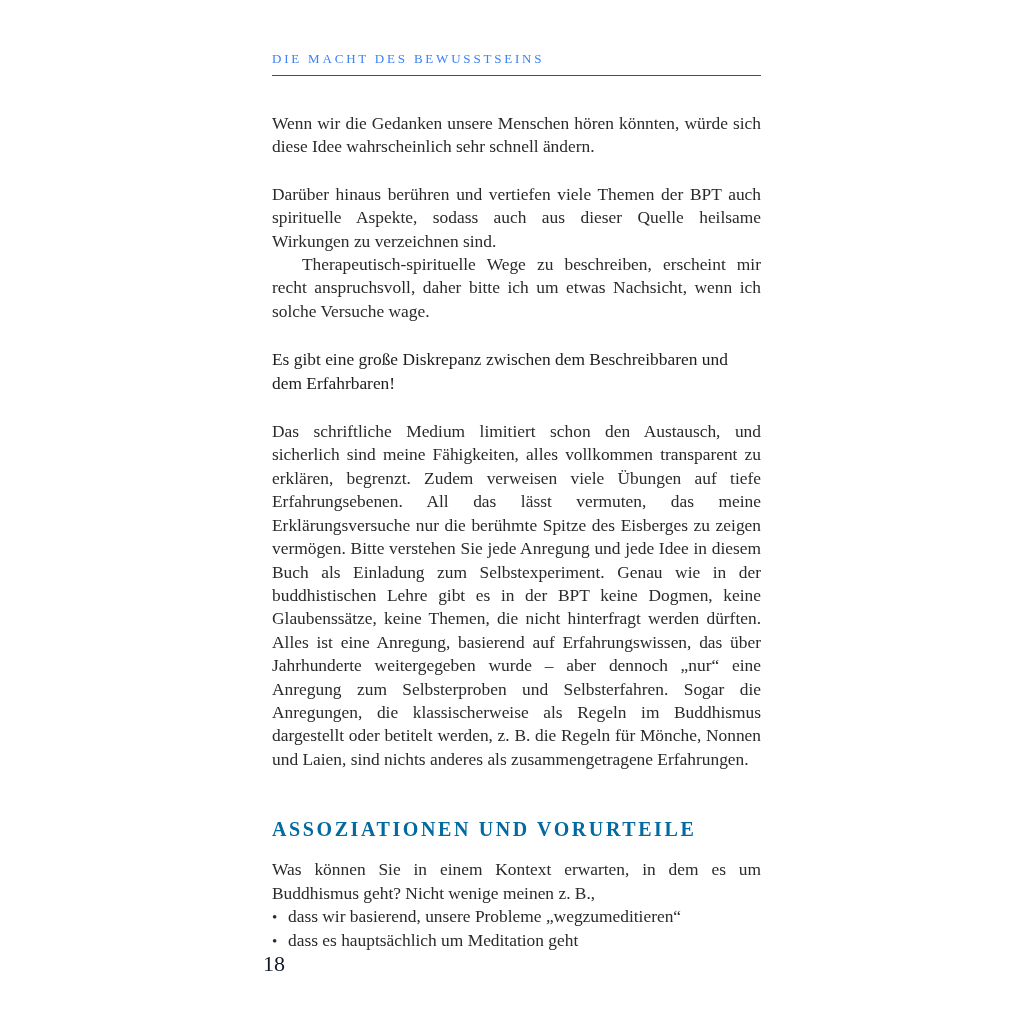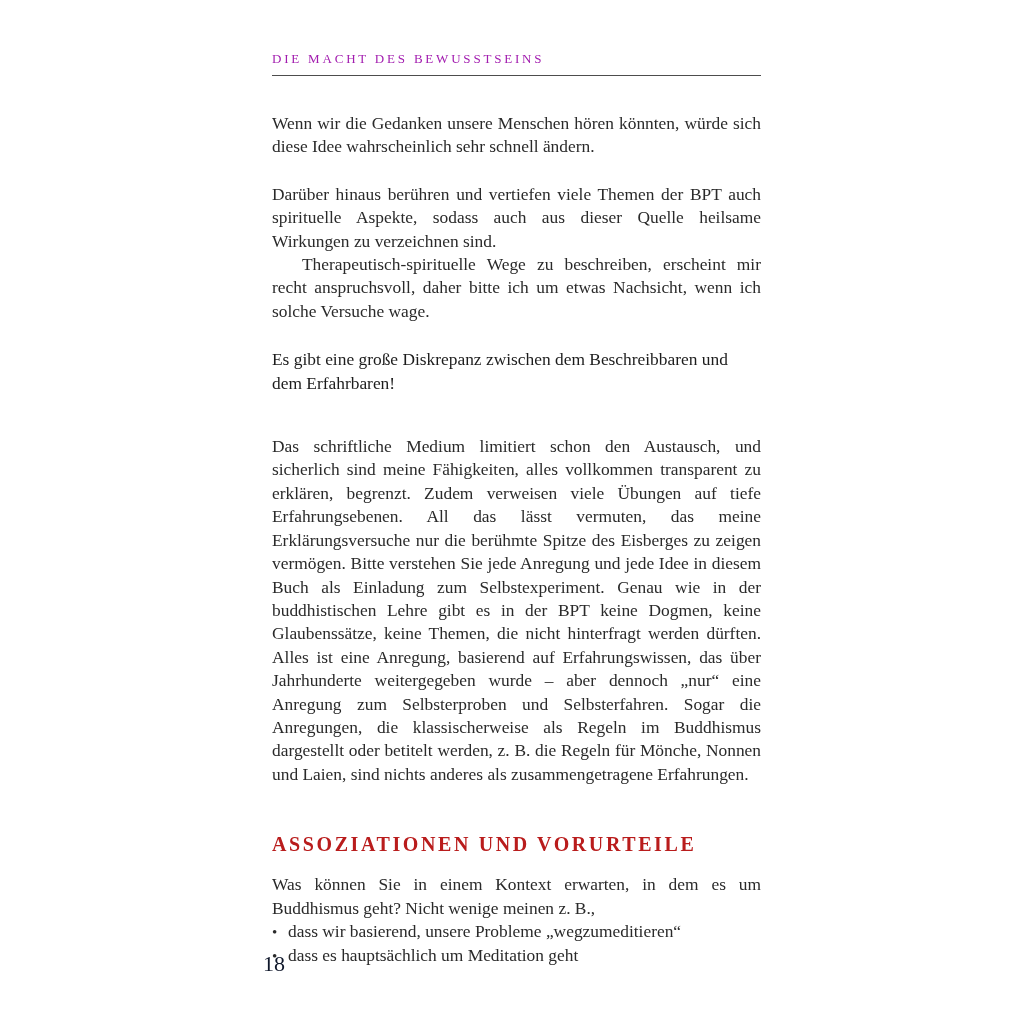--- a/index.html
+++ b/index.html
@@ -24,21 +24,21 @@
     position: absolute;
     left: 272px;
     top: 0;
     width: 489px;
   }
   .running-header {
     margin-top: 51px;
     font-size: 13px;
     font-weight: normal;
     letter-spacing: 2.8px;
-    color: #a21caf;
+    color: #3b82f6;
     padding-bottom: 8px;
     border-bottom: 1px solid #4d4d4d;
   }
   .body-text {
     font-size: 17.4px;
     line-height: 23.4px;
     text-align: justify;
     color: #2a2a2a;
   }
   p { margin: 0; }
@@ -51,28 +51,28 @@
   .para-indent {
     text-indent: 30px;
   }
   .bold-statement {
     margin-top: 25px;
     font-weight: normal;
     color: #1c1c1c;
     text-align: left;
   }
   .long-para {
-    margin-top: 40px;
+    margin-top: 25px;
   }
   .section-heading {
     margin-top: 47px;
     font-size: 20px;
     font-weight: bold;
     letter-spacing: 2.6px;
-    color: #b91c1c;
+    color: #0369a1;
     text-align: left;
   }
   .intro-para {
     margin-top: 12px;
   }
   ul.bullet-list {
     list-style: none;
     margin: 0;
     padding: 0;
   }

